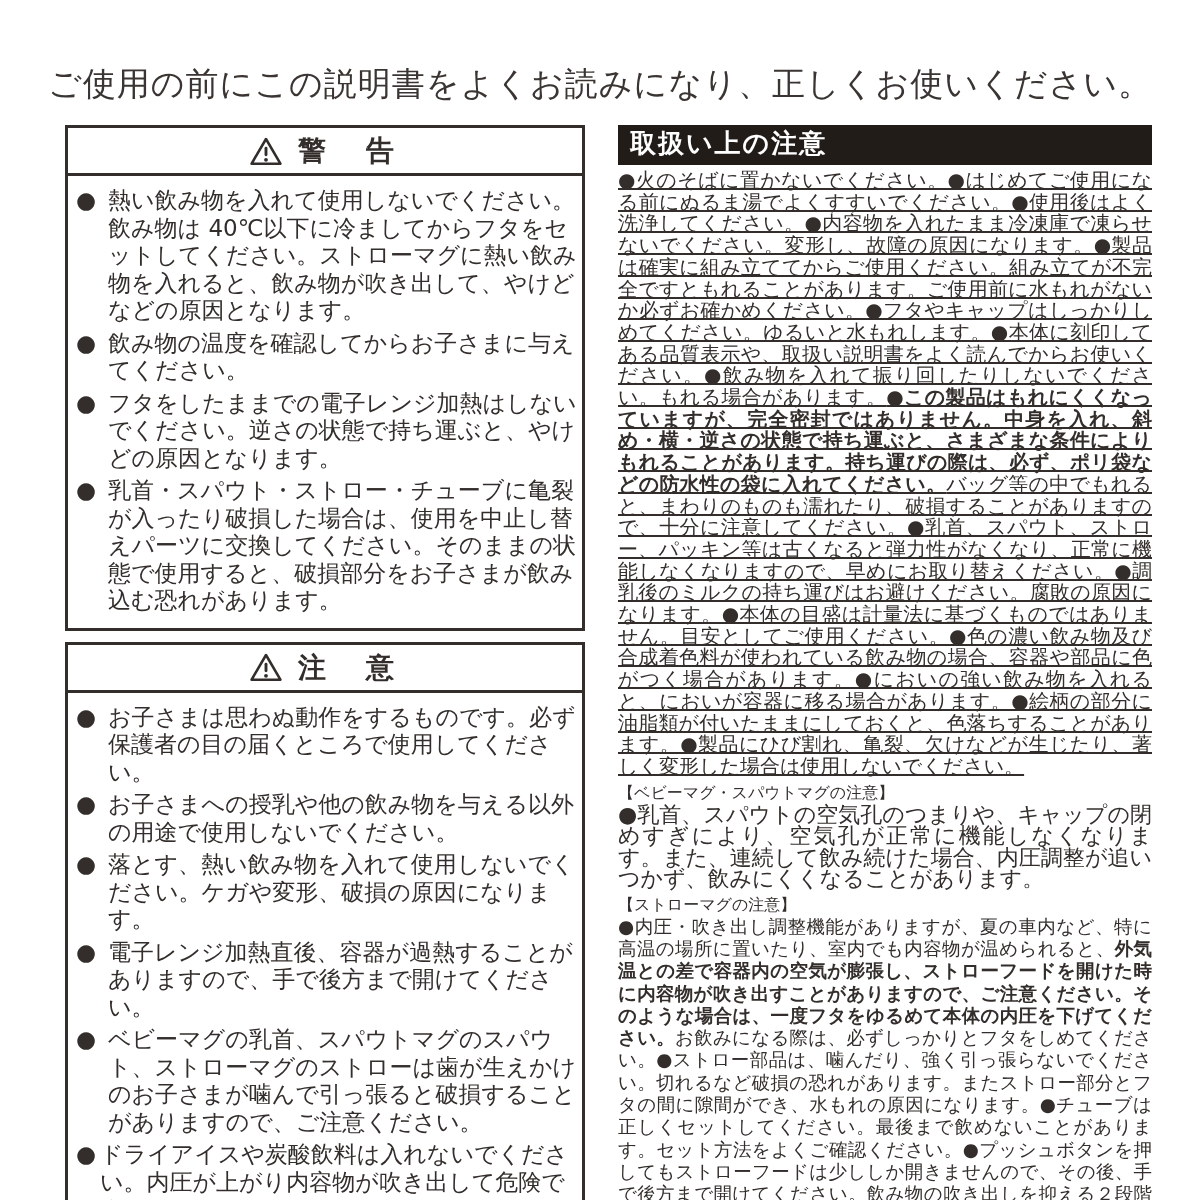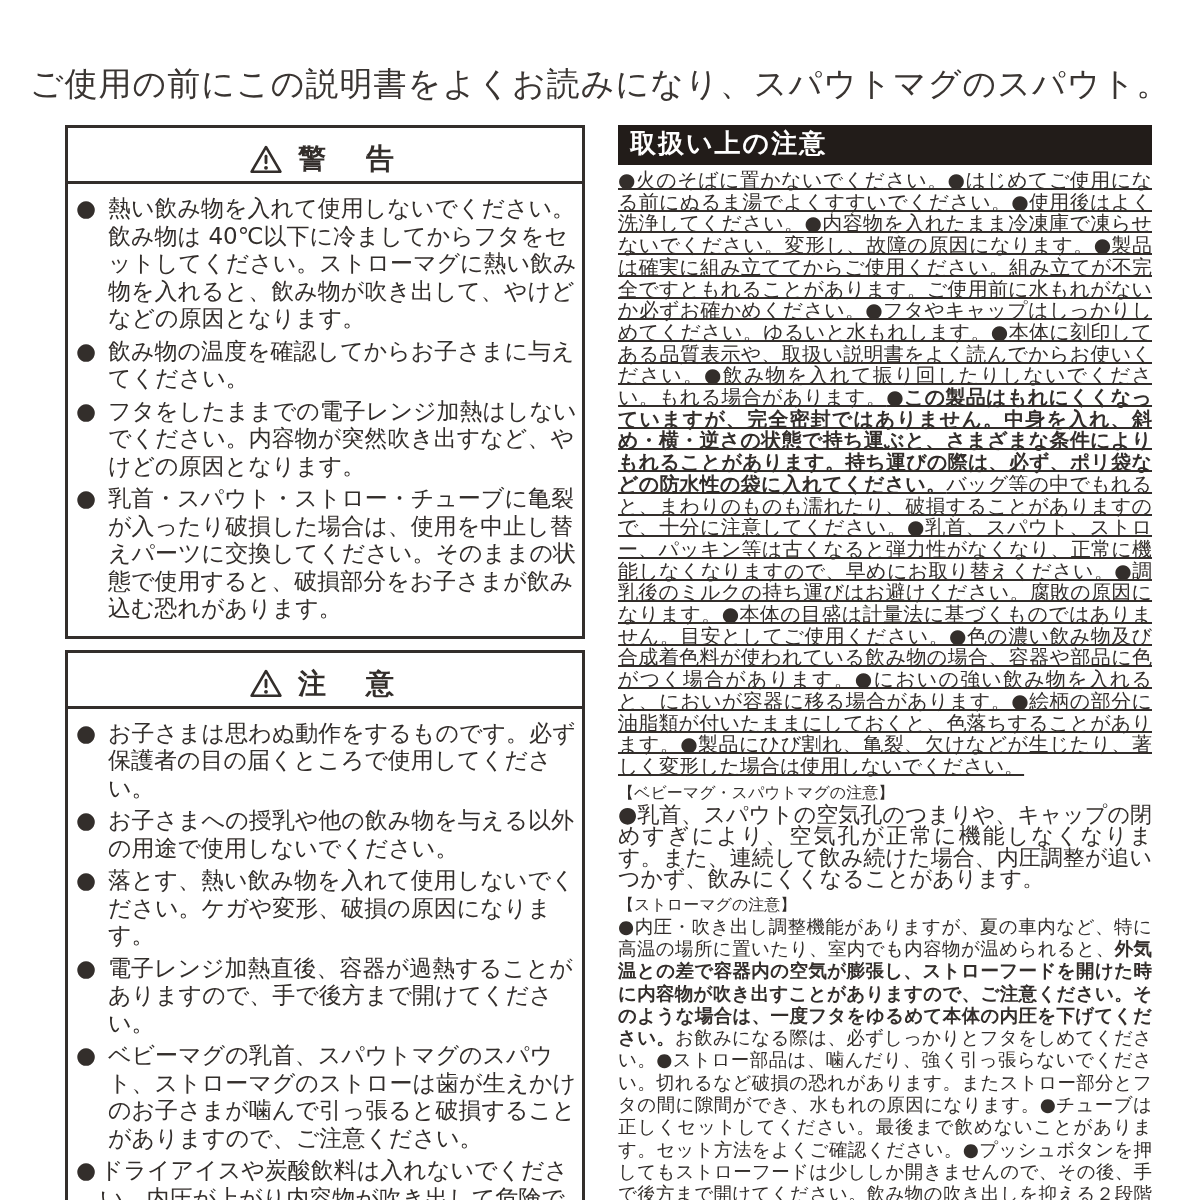--- a/index.html
+++ b/index.html
@@ -17,21 +17,21 @@
     position:absolute;left:65px;top:125px;width:1087px;
     display:flex;gap:33px;align-items:flex-start;
   }
   .left-col{width:520px;flex:0 0 520px;}
   .safety-box{
     border:3px solid #332e2b;background:#fff;box-sizing:border-box;width:520px;
   }
   .caution-gap{margin-top:11px;}
   .box-header{
     display:flex;justify-content:center;align-items:center;gap:16px;
-    border-bottom:3px solid #332e2b;padding:12px 0 3px 0;
+    border-bottom:3px solid #332e2b;padding:4px 0 3px 0;
   }
   .box-title{
     font-size:28px;font-weight:bold;letter-spacing:6px;color:#332e2b;
   }
   .tri-icon{width:32px;height:29px;display:inline-block;}
   .box-body{
     padding:6px 4px 8px 8px;font-size:23px;line-height:27.5px;color:#332e2b;
   }
   .bullet-item{display:flex;margin:5px 0;}
   .bullet-item .marker{flex:0 0 32px;}
@@ -51,21 +51,21 @@
   .rb{text-align:justify;color:#332e2b;}
   .rb b{font-weight:bold;}
   .rb-body{font-size:20px;line-height:21.7px;text-decoration:underline;}
   .rb-subhead{font-size:16px;line-height:23px;margin-top:3px;}
   .rb-note{font-size:22px;line-height:21.5px;}
   .rb-straw{font-size:18.5px;line-height:22.3px;}
 </style>
 </head>
 <body>
 
-<div class="page-header">ご使用の前にこの説明書をよくお読みになり、スパウトマグのスパウト。</div>
+<div class="page-header">ご使用の前にこの説明書をよくお読みになり、正しくお使いください。</div>
 
 <div class="columns">
 
   <div class="left-col">
 
     <div class="safety-box">
       <div class="box-header">
         <span class="tri-icon">
           <svg viewBox="0 0 100 90" width="32" height="29">
             <path d="M50 6 L95 83 H5 Z" fill="none" stroke="#332e2b" stroke-width="8" stroke-linejoin="round"></path>
@@ -79,21 +79,21 @@
           <div class="bullet-item">
             <span class="marker">●</span>
             <span class="txt">熱い飲み物を入れて使用しないでください。飲み物は 40℃以下に冷ましてからフタをセットしてください。ストローマグに熱い飲み物を入れると、飲み物が吹き出して、やけどなどの原因となります。</span>
           </div>
           <div class="bullet-item">
             <span class="marker">●</span>
             <span class="txt">飲み物の温度を確認してからお子さまに与えてください。</span>
           </div>
           <div class="bullet-item">
             <span class="marker">●</span>
-            <span class="txt">フタをしたままでの電子レンジ加熱はしないでください。内容物が突然吹き出すなど、やけどの原因となります。</span>
+            <span class="txt">フタをしたままでの電子レンジ加熱はしないでください。逆さの状態で持ち運ぶと、やけどの原因となります。</span>
           </div>
           <div class="bullet-item">
             <span class="marker">●</span>
             <span class="txt">乳首・スパウト・ストロー・チューブに亀裂が入ったり破損した場合は、使用を中止し替えパーツに交換してください。そのままの状態で使用すると、破損部分をお子さまが飲み込む恐れがあります。</span>
           </div>
         </div>
     </div>
 
     <div class="safety-box caution-gap">
       <div class="box-header">

